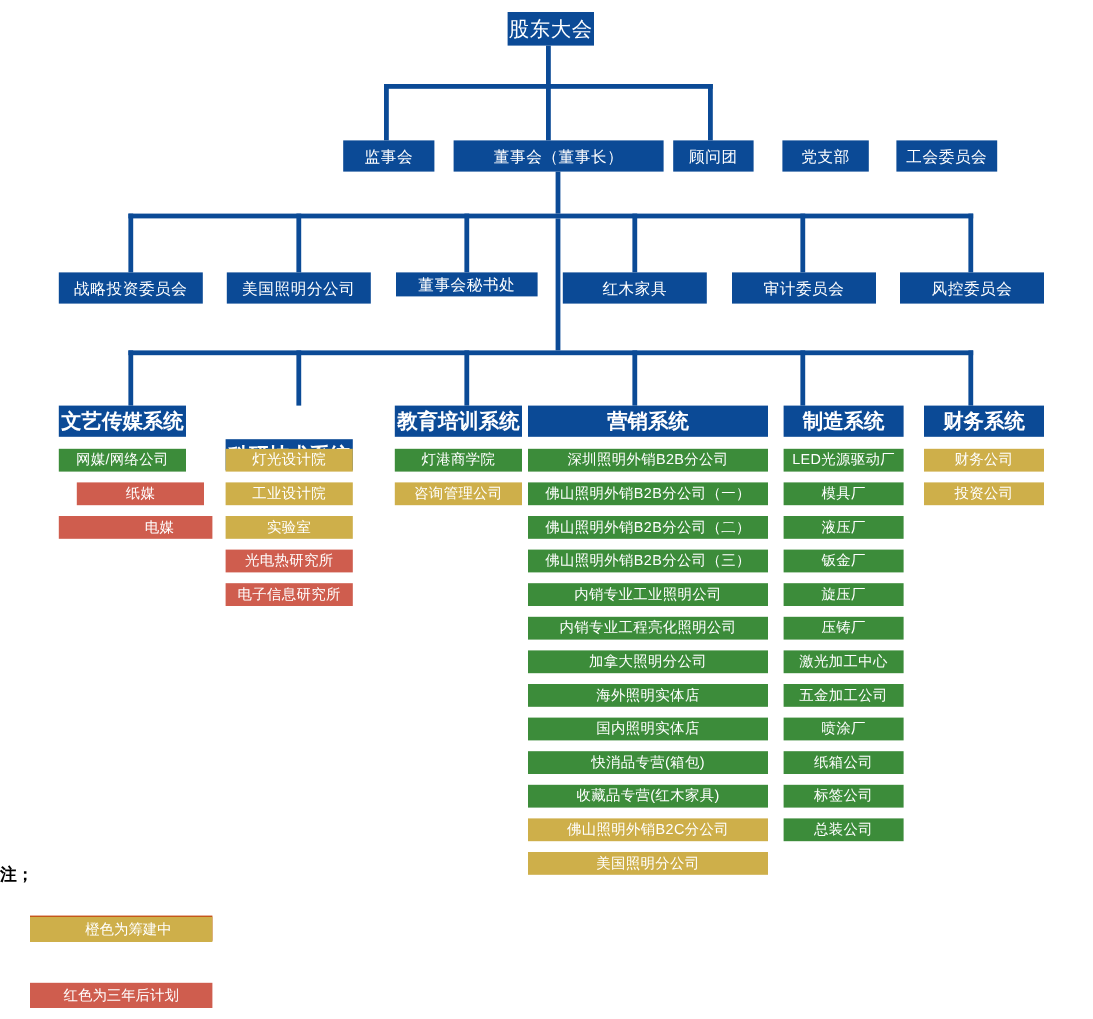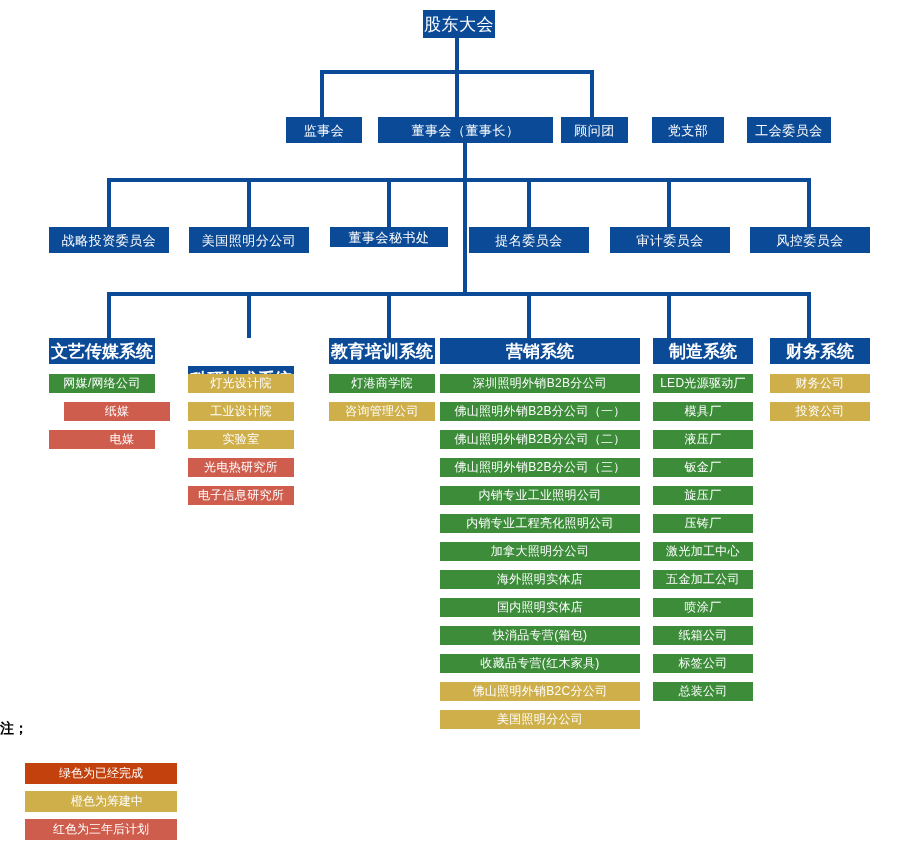--- a/index.html
+++ b/index.html
@@ -92,39 +92,39 @@
   <div class="line" style="left:247px;top:178px;width:4px;height:49px;"></div>
   <div class="line" style="left:387px;top:178px;width:4px;height:49px;"></div>
   <div class="line" style="left:527px;top:178px;width:4px;height:49px;"></div>
   <div class="line" style="left:667px;top:178px;width:4px;height:49px;"></div>
   <div class="line" style="left:807px;top:178px;width:4px;height:49px;"></div>
 
   <div id="level3-layer">
       <div class="node" style="left: 49px; top: 227px; width: 120px; height: 26px;">战略投资委员会</div>
       <div class="node" style="left: 189px; top: 227px; width: 120px; height: 26px;">美国照明分公司</div>
       <div class="node" style="left: 330px; top: 227px; width: 118px; height: 20px;">董事会秘书处</div>
-      <div class="node" style="left: 469px; top: 227px; width: 120px; height: 26px;">提名委员会</div>
+      <div class="node" style="left: 469px; top: 227px; width: 120px; height: 26px;">红木家具</div>
       <div class="node" style="left: 610px; top: 227px; width: 120px; height: 26px;">审计委员会</div>
       <div class="node" style="left: 750px; top: 227px; width: 120px; height: 26px;">风控委员会</div>
     </div>
 
   <div class="line" style="left:463px;top:182px;width:4px;height:110px;"></div>
   <div class="line" style="left:107px;top:292px;width:704px;height:4px;"></div>
   <div class="line" style="left:107px;top:292px;width:4px;height:46px;"></div>
   <div class="line" style="left:247px;top:292px;width:4px;height:46px;"></div>
   <div class="line" style="left:387px;top:292px;width:4px;height:46px;"></div>
   <div class="line" style="left:527px;top:292px;width:4px;height:46px;"></div>
   <div class="line" style="left:667px;top:292px;width:4px;height:46px;"></div>
   <div class="line" style="left:807px;top:292px;width:4px;height:46px;"></div>
 
   <div id="systems-layer">
       <div class="sys-head" style="left: 49px; top: 338px; width: 106px; height: 26px;">文艺传媒系统</div>
       <div class="leaf green" style="left: 49px; top: 374px; width: 106px; height: 19px;">网媒/网络公司</div>
       <div class="leaf red" style="left: 64px; top: 402px; width: 106px; height: 19px;">纸媒</div>
-      <div class="leaf red" style="left: 49px; top: 430px; width: 106px; height: 19px; padding-left: 40px;">电媒</div>
+      <div class="leaf red" style="left: 49px; top: 430px; width: 128px; height: 19px; padding-left: 40px;">电媒</div>
       <div class="sys-head" style="left: 188px; top: 338px; width: 106px; height: 26px; margin-top: 28px;">科研技术系统</div>
       <div class="leaf orange" style="left: 188px; top: 374px; width: 106px; height: 19px;">灯光设计院</div>
       <div class="leaf orange" style="left: 188px; top: 402px; width: 106px; height: 19px;">工业设计院</div>
       <div class="leaf orange" style="left: 188px; top: 430px; width: 106px; height: 19px;">实验室</div>
       <div class="leaf red" style="left: 188px; top: 458px; width: 106px; height: 19px;">光电热研究所</div>
       <div class="leaf red" style="left: 188px; top: 486px; width: 106px; height: 19px;">电子信息研究所</div>
       <div class="sys-head" style="left: 329px; top: 338px; width: 106px; height: 26px;">教育培训系统</div>
       <div class="leaf green" style="left: 329px; top: 374px; width: 106px; height: 19px;">灯港商学院</div>
       <div class="leaf orange" style="left: 329px; top: 402px; width: 106px; height: 19px;">咨询管理公司</div>
       <div class="sys-head" style="left: 440px; top: 338px; width: 200px; height: 26px;">营销系统</div>
@@ -155,17 +155,17 @@
       <div class="leaf green" style="left: 653px; top: 654px; width: 100px; height: 19px;">标签公司</div>
       <div class="leaf green" style="left: 653px; top: 682px; width: 100px; height: 19px;">总装公司</div>
       <div class="sys-head" style="left: 770px; top: 338px; width: 100px; height: 26px;">财务系统</div>
       <div class="leaf orange" style="left: 770px; top: 374px; width: 100px; height: 19px;">财务公司</div>
       <div class="leaf orange" style="left: 770px; top: 402px; width: 100px; height: 19px;">投资公司</div>
     </div>
 
   <div class="legend-label" style="left:0px;top:720px;">注；</div>
   <div id="legend-layer">
       <div class="legend-box green" style="left: 25px; top: 763px; width: 152px; height: 21px;">绿色为已经完成</div>
-      <div class="legend-box orange" style="left: 25px; top: 791px; width: 152px; height: 21px; padding-left: 12px;">橙色为筹建中</div>
+      <div class="legend-box orange" style="left: 25px; top: 764px; width: 152px; height: 21px; padding-left: 12px;">橙色为筹建中</div>
       <div class="legend-box red" style="left: 25px; top: 819px; width: 152px; height: 21px;">红色为三年后计划</div>
     </div>
 
 </div>
 
 </body></html>

